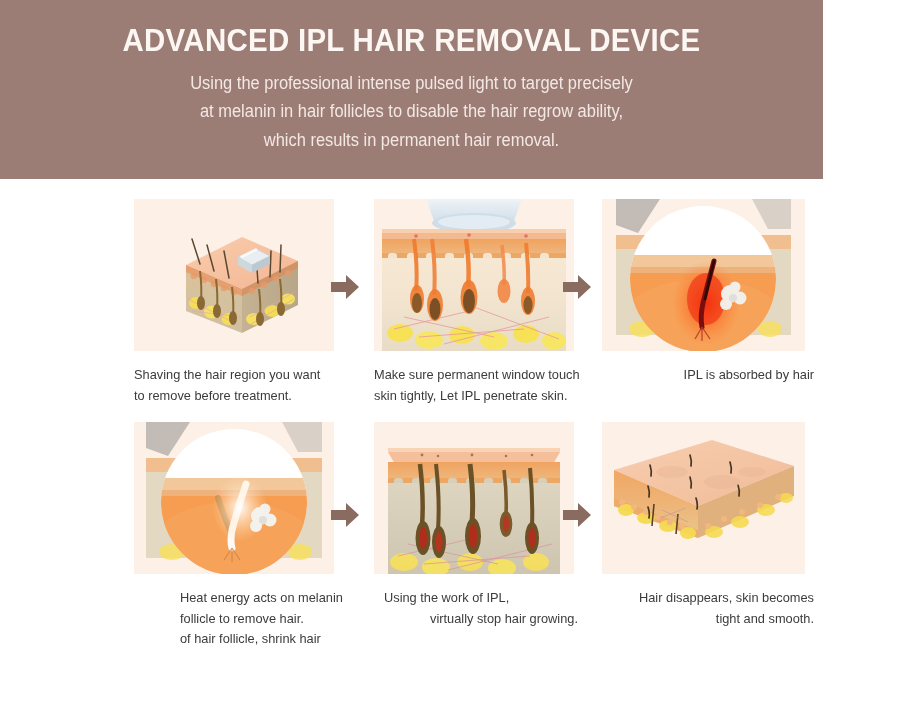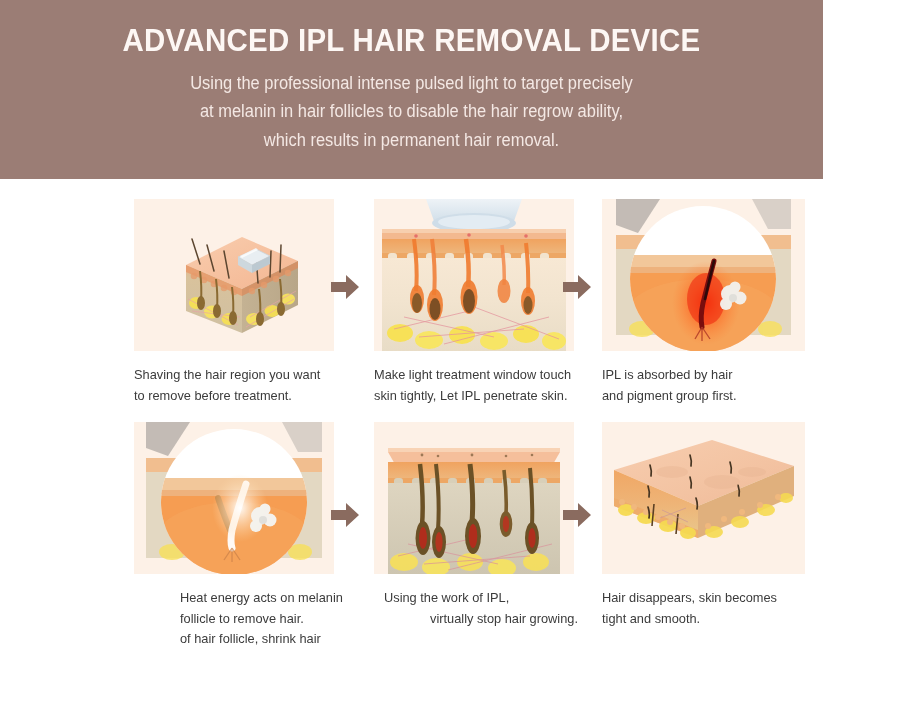--- a/index.html
+++ b/index.html
@@ -67,21 +67,21 @@
   #step-row-1 { top: 20px;  height: 225px; }
   #step-row-2 { top: 243px; height: 240px; }
 
   .step-cell {
     position: absolute;
     top: 0;
     width: 212px;
   }
   .col-1 { left: 134px; }
   .col-2 { left: 374px; }
-  .col-3 { left: 602px; }
+  .col-3 { left: 602px; text-align: right; }
 
   .step-figure {
     width: 200px;
     height: 152px;
     background: #fdf1e7;
     overflow: hidden;
     position: relative;
   }
   .col-3 .step-figure { width: 203px; }
 
@@ -310,21 +310,21 @@
             </g>
 
             <g fill="#e0585e" opacity="0.75">
               <circle cx="42" cy="37" r="1.8"></circle>
                 <circle cx="95" cy="36" r="1.8"></circle>
               <circle cx="152" cy="37" r="1.8"></circle>
             </g>
           </svg>
         </div>
         <div class="step-caption">
-          <span class="cap-line">Make light treatment window touch</span>
+          <span class="cap-line">Make sure permanent window touch</span>
           <span class="cap-line">skin tightly, Let IPL penetrate skin.</span>
         </div>
       </div>
 
       <div class="step-arrow arrow-a2">
         <svg viewBox="0 0 28 26" xmlns="http://www.w3.org/2000/svg">
           <polygon points="0,8 15,8 15,1 28,13 15,25 15,18 0,18" fill="#8a6b5f"></polygon>
         </svg>
       </div>
 
@@ -383,21 +383,20 @@
                 <circle cx="133" cy="88" r="5.5"></circle>
               </g>
               <g fill="#d8d8d4" opacity="0.7">
                 <circle cx="131" cy="99" r="4"></circle>
               </g>
             </g>
           </svg>
         </div>
         <div class="step-caption">
           <span class="cap-line">IPL is absorbed by hair</span>
-          <span class="cap-line">and pigment group first.</span>
         </div>
       </div>
     </div>
 
     <div class="step-row" id="step-row-2">
 
       <div class="step-cell col-1">
         <div class="step-figure">
           <svg viewBox="0 0 200 152" xmlns="http://www.w3.org/2000/svg">
             <defs>

